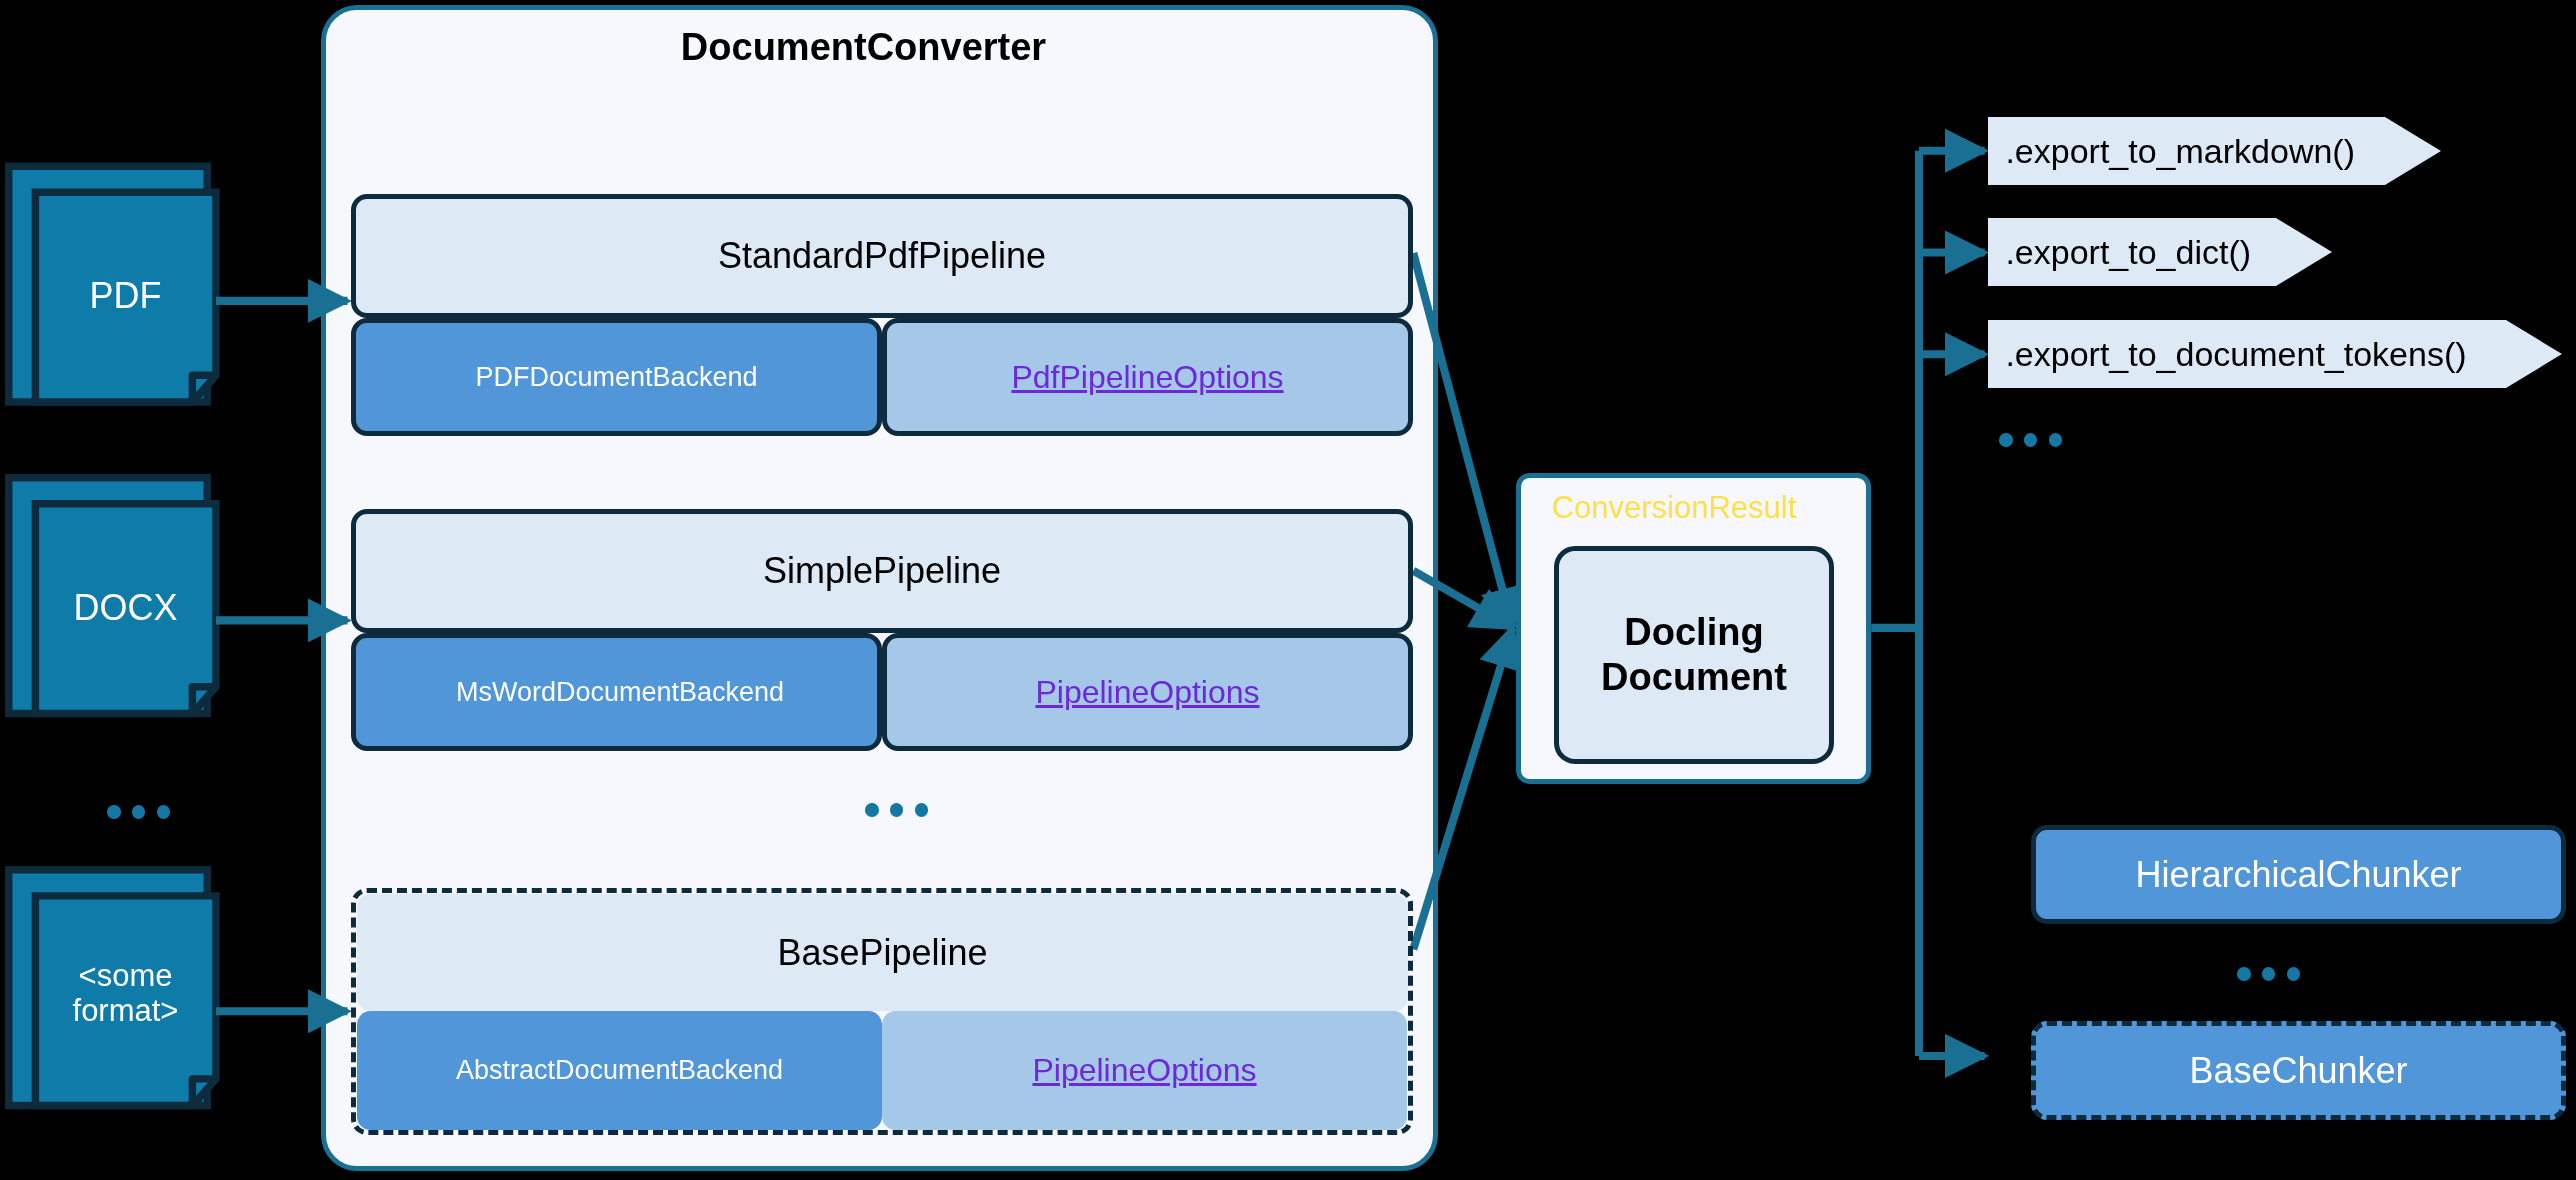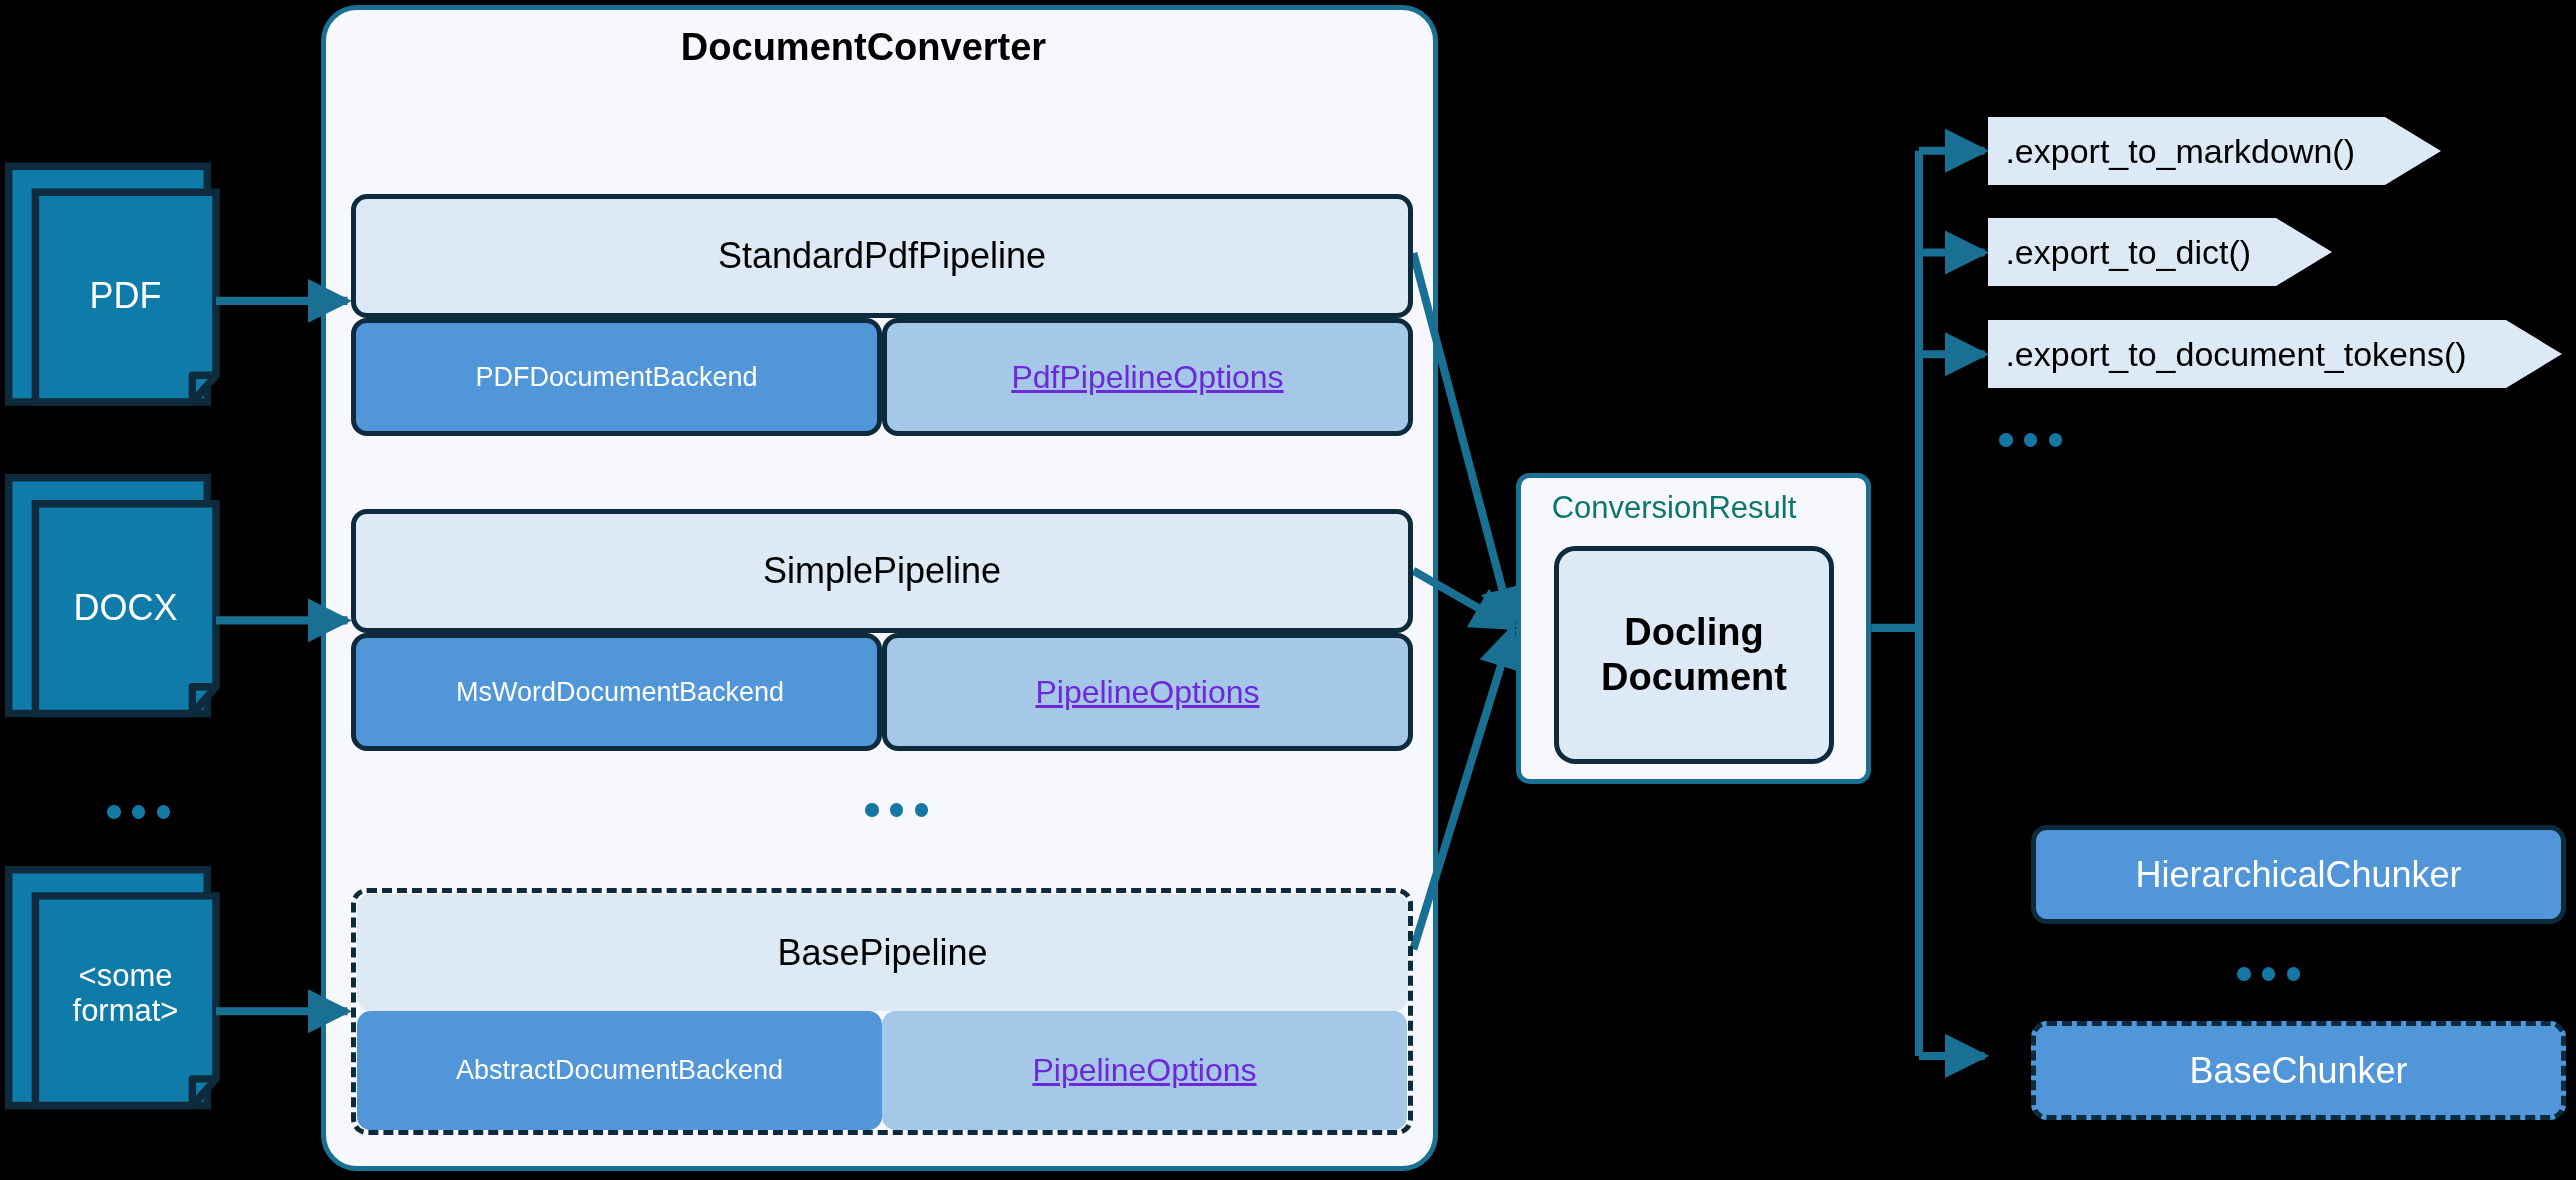--- a/index.html
+++ b/index.html
@@ -147,21 +147,21 @@
     border-radius: 13.6px;
     box-sizing: border-box;
     z-index: 6;
   }
   .conv-title {
     position: absolute;
     left: 1516px; top: 490px;
     width: 316px;
     text-align: center;
     font-size: 31px;
-    color: #0f766e;
+    color: #fde047;
     z-index: 7;
   }
   .docling-box {
     position: absolute;
     left: 1554px; top: 546px;
     width: 280px; height: 218px;
     background: #dde9f5;
     border: 5.6px solid #0d2b3d;
     border-radius: 21px;
     box-sizing: border-box;

